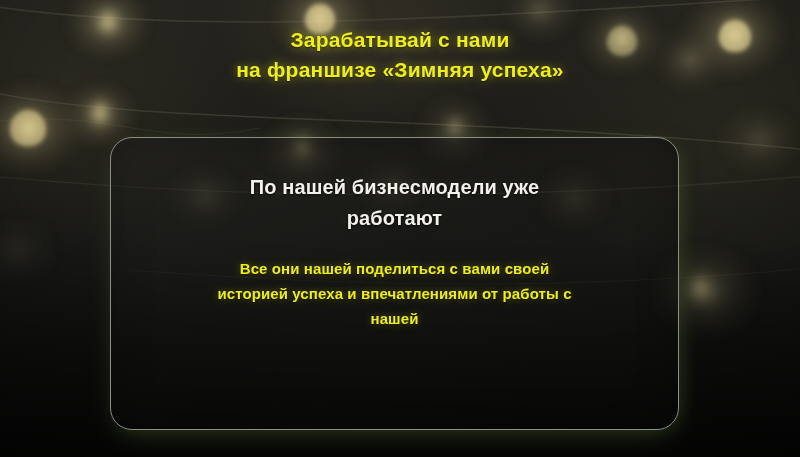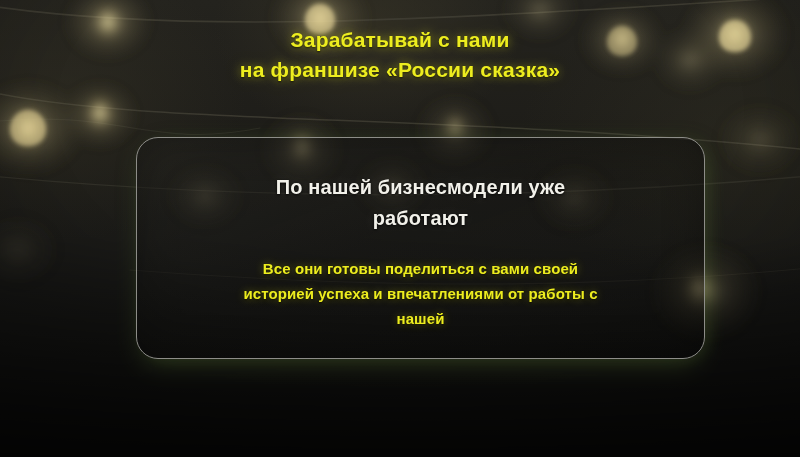--- a/index.html
+++ b/index.html
@@ -41,22 +41,22 @@
     line-height:30px;
     letter-spacing:.2px;
     text-shadow:0 0 10px rgba(237,237,31,.45), 0 0 22px rgba(237,237,31,.20), 0 1px 2px rgba(0,0,0,.85);
     white-space:nowrap;
   }
   #title .ln { display:block; }
 
   
   #card {
     position:absolute;
-    left:136px; top:137px;
-    width:569px; height:222px;
+    left:110px; top:137px;
+    width:569px; height:293px;
     border:1px solid #8d8d88;
     border-radius:22px;
     background:linear-gradient(160deg, rgba(40,40,36,.42) 0%, rgba(20,20,18,.30) 45%, rgba(14,14,12,.22) 100%);
     box-shadow:
       0 10px 26px -6px rgba(86,112,52,.38),
       6px 0 22px -6px rgba(86,112,52,.30),
       inset 0 0 40px rgba(0,0,0,.30);
   }
 
   #card-inner {
@@ -176,31 +176,31 @@
       <path d="M735,20 c10,0 16,9 16,17 c0,10 -7,15 -16,15 c-9,0 -16,-5 -16,-15 c0,-8 6,-17 16,-17z" fill="#e8d79a" opacity="0.66"></path>
       <path d="M28,110 c11,0 18,10 18,19 c0,11 -8,17 -18,17 c-10,0 -18,-6 -18,-17 c0,-9 7,-19 18,-19z" fill="#e6d494" opacity="0.60"></path>
       <path d="M622,26 c9,0 15,8 15,16 c0,9 -7,14 -15,14 c-8,0 -15,-5 -15,-14 c0,-8 6,-16 15,-16z" fill="#e2d092" opacity="0.45"></path>
     </g>
   </svg>
   <div id="vignette"></div>
 </div>
 
 <div id="title">
   <span class="ln">Зарабатывай с нами</span>
-  <span class="ln">на франшизе «России сказка»</span>
+  <span class="ln">на франшизе «Зимняя успеха»</span>
 </div>
 
 <div id="card">
   <div id="card-inner">
 
     <div id="headline">
       <span class="ln">По нашей бизнесмодели уже</span>
       <span class="ln">работают</span>
     </div>
 
     <div id="subtext">
-      <span class="ln">Все они готовы поделиться с вами своей</span>
+      <span class="ln">Все они нашей поделиться с вами своей</span>
       <span class="ln">историей успеха и впечатлениями от работы с</span>
       <span class="ln">нашей</span>
     </div>
 
   </div>
 </div>
 
 </body></html>

